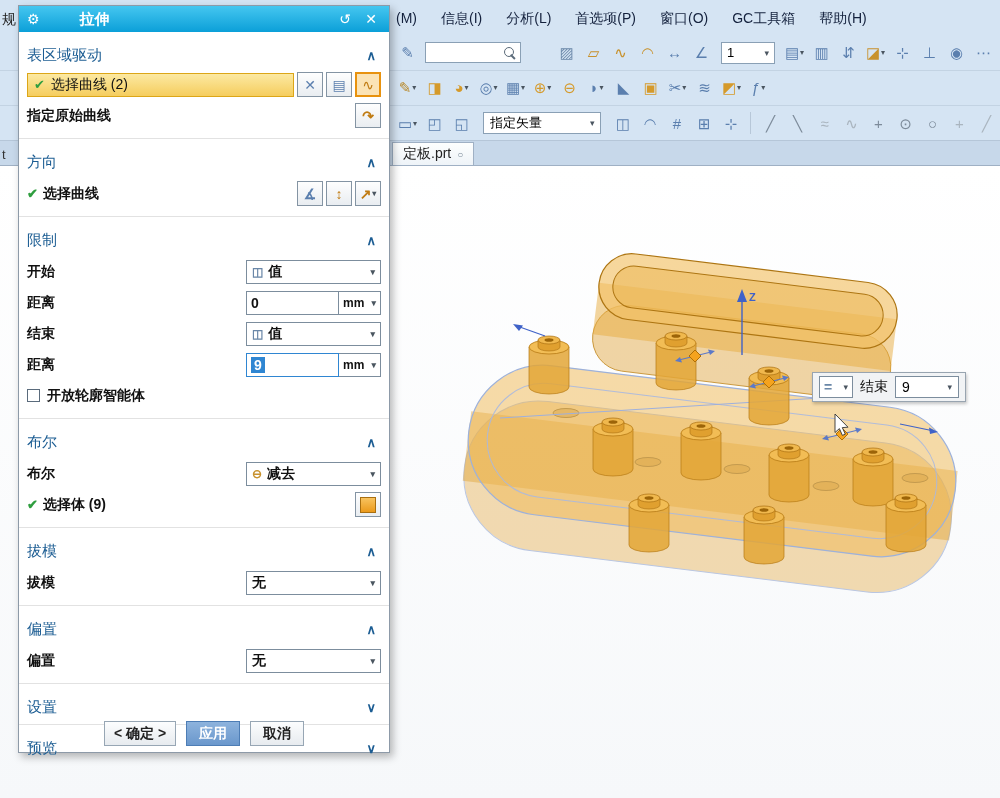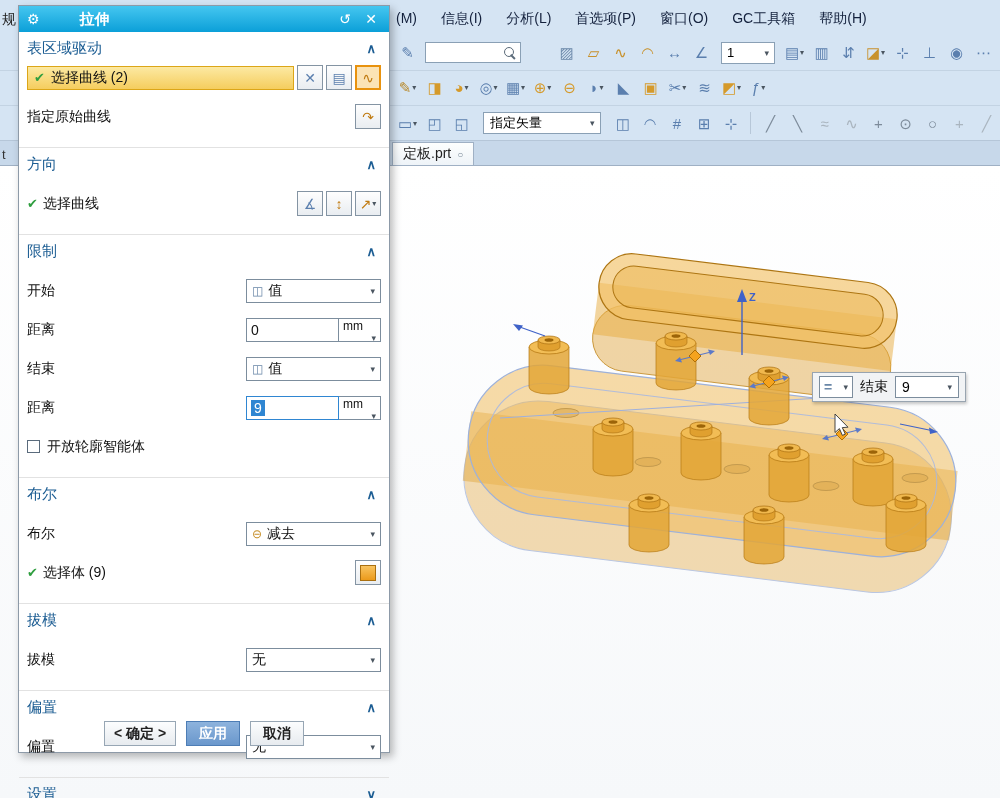--- a/index.html
+++ b/index.html
@@ -67,26 +67,26 @@
   
   .dialog { position:absolute; left:18px; top:5px; width:372px; height:748px; background:#fff;
             border:1px solid #8d9aa8; box-shadow:3px 4px 8px rgba(0,0,0,.28); z-index:10; }
   .dlg-title { height:26px; background:linear-gradient(#45c6f0,#0b9fd8); color:#fff; display:flex;
                align-items:center; padding:0 8px; gap:6px; }
   .dlg-gear { font-size:14px; }
   .dlg-title-text { font-size:15px; font-weight:bold;margin-left:34px; }
   .spacer { flex:1; }
   .dlg-btn { font-size:14px; width:20px; text-align:center; cursor:default; }
   .dlg-body { position:relative; height:722px; font-size:14px; color:#111; }
-  .sec { border-top:1px solid #e2e2e2; padding:2px 6px 4px; }
+  .sec { border-top:1px solid #e2e2e2; padding:9px 6px 4px; }
   .sec.first { border-top:none; }
   .sec-h { display:flex; justify-content:space-between; align-items:center; padding:5px 4px 3px 2px;
            color:#1c5d93; font-size:15px; }
   .chev { color:#1c5d93; font-weight:bold; font-size:13px; padding:0 3px; }
-  .frow { display:flex; align-items:center; margin:14px 2px; min-height:25px; }
+  .frow { display:flex; align-items:center; margin:6px 2px; min-height:25px;font-weight:bold; }
   .lbl { font-size:14px; }
   .withchk { display:flex; align-items:center; gap:5px; }
   .chk { color:#2f9e3f; font-size:13px; }
   .row-sel { display:flex; align-items:center; margin:4px 2px; }
   .hl { flex:1; display:flex; align-items:center; gap:6px; height:24px; padding:0 6px;
         background:linear-gradient(#fce9a2,#f5cd5e); border:1px solid #dca618; }
   .ibtn { width:26px; height:25px; border:1px solid #8494a3; background:linear-gradient(#fefefe,#e9edf1);
           display:inline-flex; align-items:center; justify-content:center; margin-left:3px; font-size:14px; }
   .ibtn.active { border:2px solid #e8920e; background:#fbe3b5; }
   .ig { color:#5b7fae; line-height:1; }
@@ -94,21 +94,21 @@
   .combo { width:135px; height:24px; border:1px solid #7c8d9d; background:#fff; display:flex;
            align-items:center; padding:0 5px; gap:5px; font-size:14px; margin-left:auto; }
   .cicon { font-size:12px; color:#6a87a8; }
   .cicon.orange { color:#c8922e; }
   .numgrp { display:flex; width:135px; margin-left:auto; }
   .num { flex:1; height:24px; border:1px solid #7c8d9d; background:#fff; display:flex; align-items:center;
          padding:0 4px; font-size:14px; }
   .num.focus { border-color:#2f86d2; }
   .sel9 { background:#2f86d2; color:#fff; padding:0 3px; }
   .unit { width:42px; height:24px; border:1px solid #7c8d9d; border-left:none; background:#fff;
-          display:flex; align-items:flex-start; padding:0 4px; font-size:12px;flex-direction:column; }
+          display:flex; align-items:center; padding:0 4px; font-size:12px; }
   .cb { width:13px; height:13px; border:1px solid #5a6b7c; background:#fff; margin-right:7px; display:inline-block; }
   .cube { width:16px; height:16px; background:linear-gradient(#f8c35f,#eb9a1b); border:1px solid #a96f10; display:inline-block; }
   .dlg-footer { position:absolute; left:0; right:0; bottom:8px; display:flex; justify-content:center; gap:10px; }
   .btn { min-width:54px; height:25px; border:1px solid #97a6b4; background:linear-gradient(#fcfdfe,#e7ebef);
          font-size:14px; color:#222; display:flex; align-items:center; justify-content:center; padding:0 9px;font-weight:bold; }
   .btn-apply { background:linear-gradient(#8db3dd,#6a97cc); color:#fff; border-color:#4d7db5; }
 </style>
 </head>
 <body>
 

